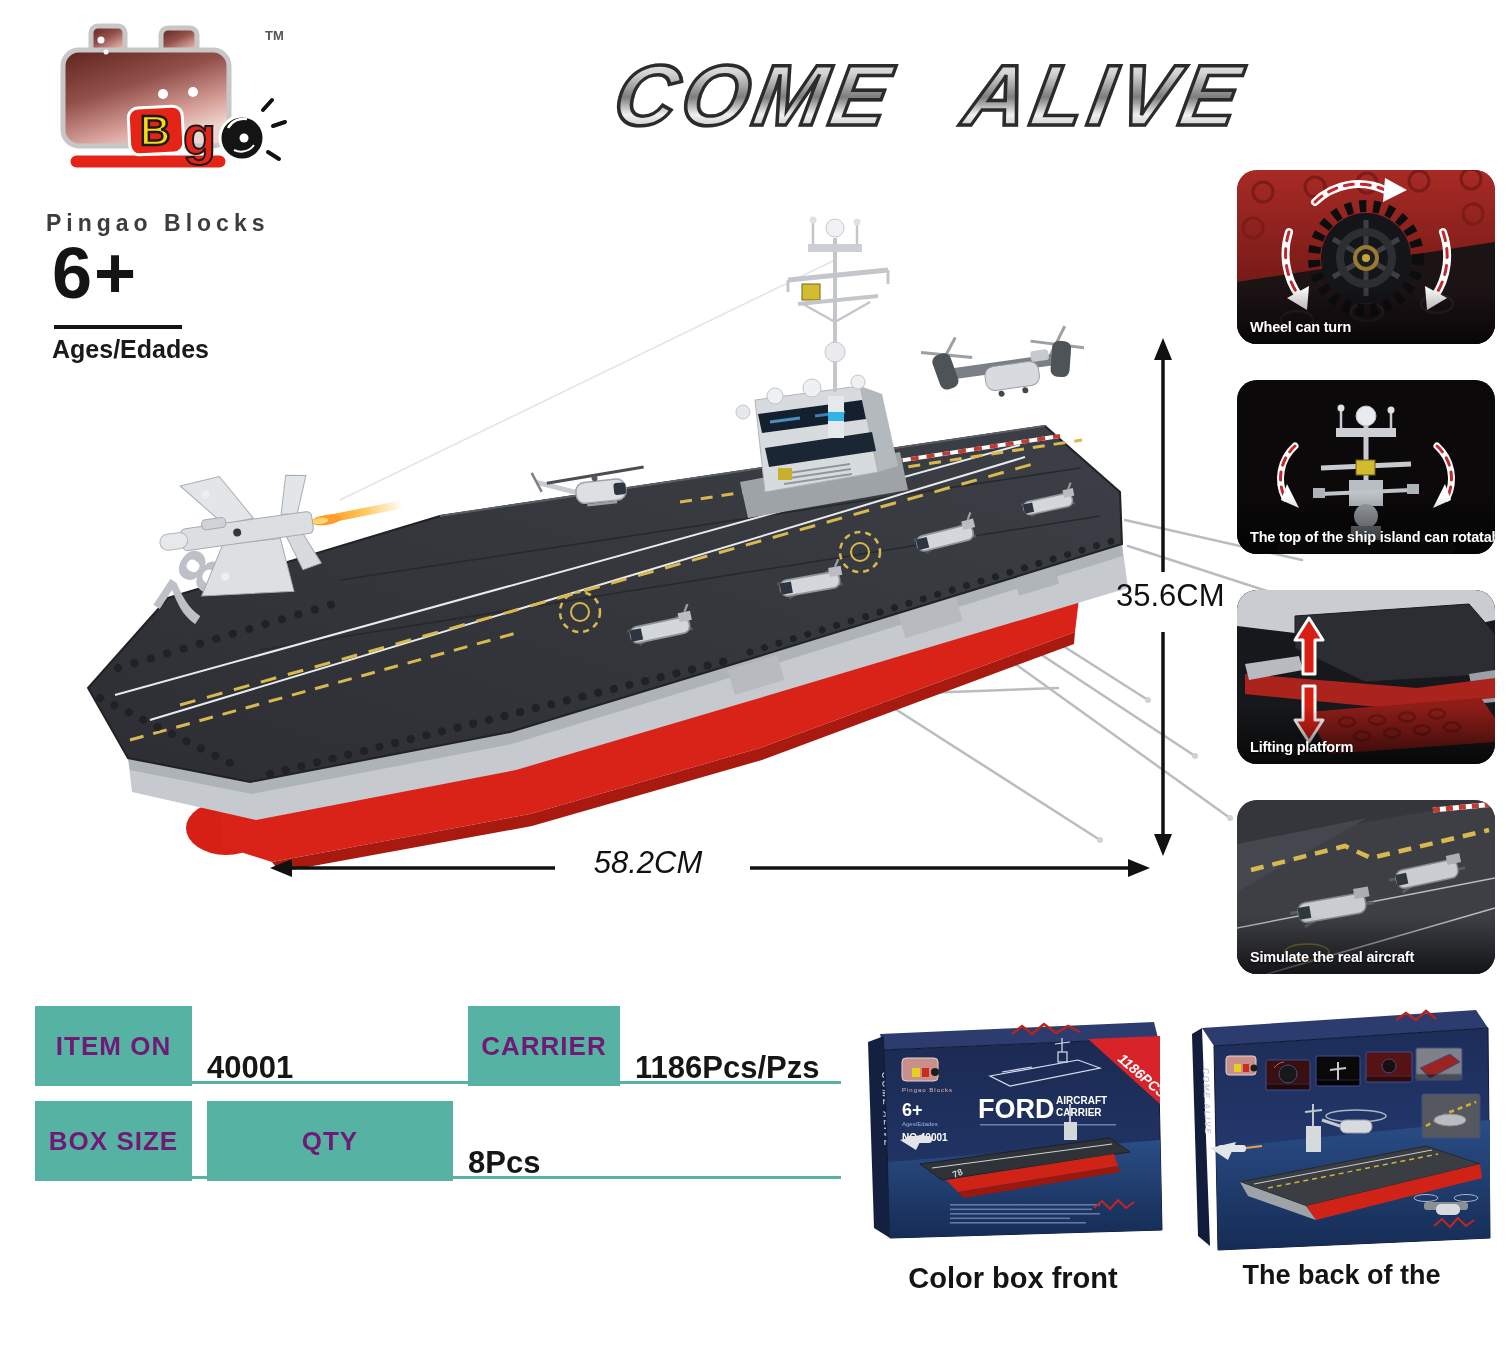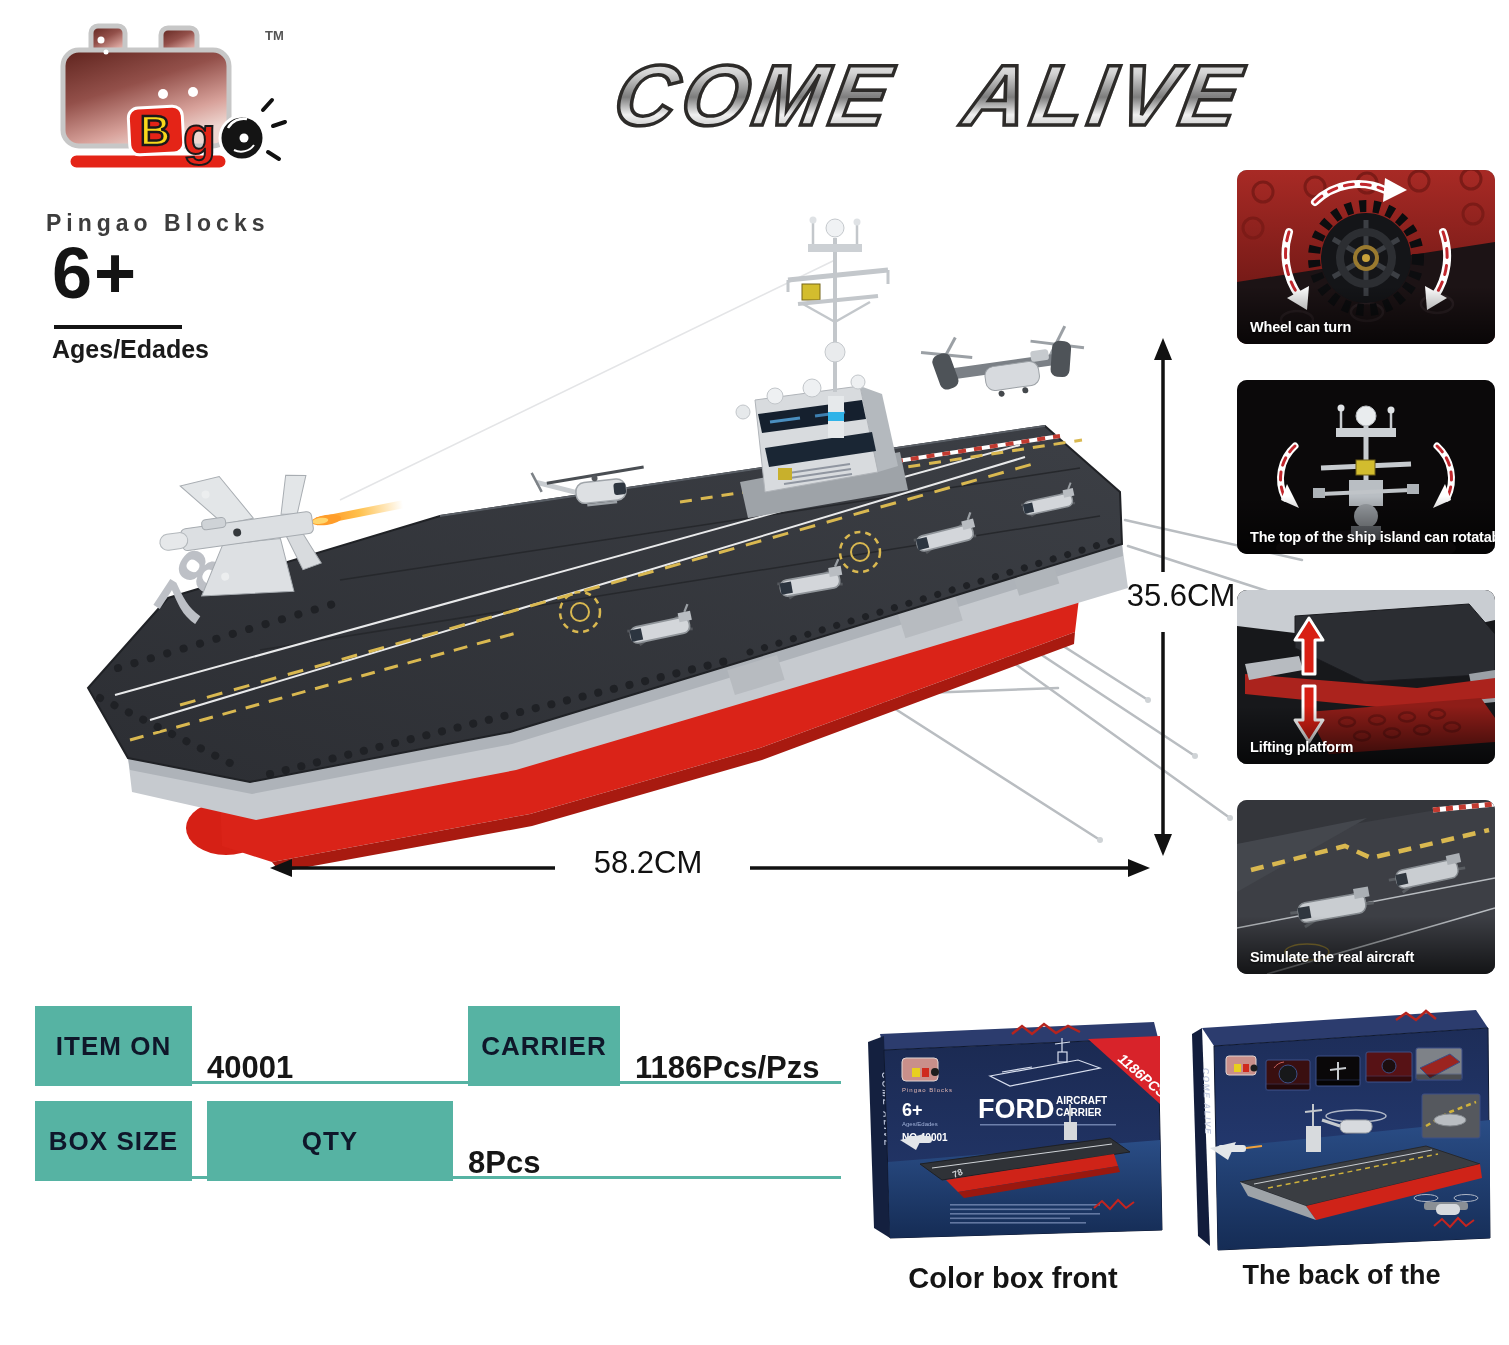--- a/index.html
+++ b/index.html
@@ -15,36 +15,36 @@
 
   .page-title{left:535px;top:40px;width:790px;text-align:center;
       font-size:86px;line-height:110px;font-weight:900;font-style:italic;
       letter-spacing:5px;word-spacing:46px;transform:skewX(-10deg);
       background:linear-gradient(180deg,#fdfdfd 0%,#d4d4d4 30%,#7d7d7d 52%,#f0f0f0 68%,#8c8c8c 100%);
       -webkit-background-clip:text;background-clip:text;color:transparent;
       -webkit-text-stroke:3.5px #2d2b29;}
 
   
   .dim-label{font-size:31px;font-weight:500;color:#111;}
-  .dim-h{left:1116px;top:578px;width:130px;text-align:center;}
-  .dim-w{left:583px;top:845px;width:130px;text-align:center;}
+  .dim-h{left:1116px;top:578px;width:130px;}
+  .dim-w{left:583px;top:845px;width:130px;text-align:center;font-style:italic;}
 
   
-  .card{left:1237px;width:258px;height:174px;border-radius:10px;overflow:hidden;background:#737373;}
+  .card{left:1237px;width:258px;height:174px;border-radius:20px;overflow:hidden;background:#737373;}
   .card svg{display:block;}
   .card .fade{position:absolute;left:0;right:0;bottom:0;height:58px;
       background:linear-gradient(180deg,rgba(0,0,0,0),rgba(0,0,0,.68));}
   .card .cap{position:absolute;left:13px;bottom:9px;color:#fff;font-size:14.5px;
       font-weight:700;letter-spacing:-0.2px;text-shadow:0 1px 2px rgba(0,0,0,.9);white-space:nowrap;}
 
   
   .spec{left:35px;top:1006px;width:806px;}
   .spec-row{display:grid;grid-template-columns:157px 246px 152px 1fr;column-gap:15px;
       align-items:center;height:58px;}
-  .spec-label{background:#56b3a3;color:#0f172a;font-size:26px;font-weight:700;height:100%;
+  .spec-label{background:#56b3a3;color:#701a75;font-size:26px;font-weight:700;height:100%;
       display:flex;align-items:center;justify-content:center;letter-spacing:1px;}
   .spec-value{font-size:31px;font-weight:800;color:#161616;letter-spacing:0px;white-space:nowrap;margin-top:44px;}
   .spec-sep{border:0;border-top:3px solid #56b3a3;margin:17px 0;}
 
   
   .box-caption{font-size:29px;font-weight:700;color:#141414;text-align:center;}
   .cap-front{left:862px;top:1262px;width:302px;}
   .cap-back{left:1188px;top:1258px;width:307px;font-size:27px;line-height:34px;}
 </style>
 </head>

